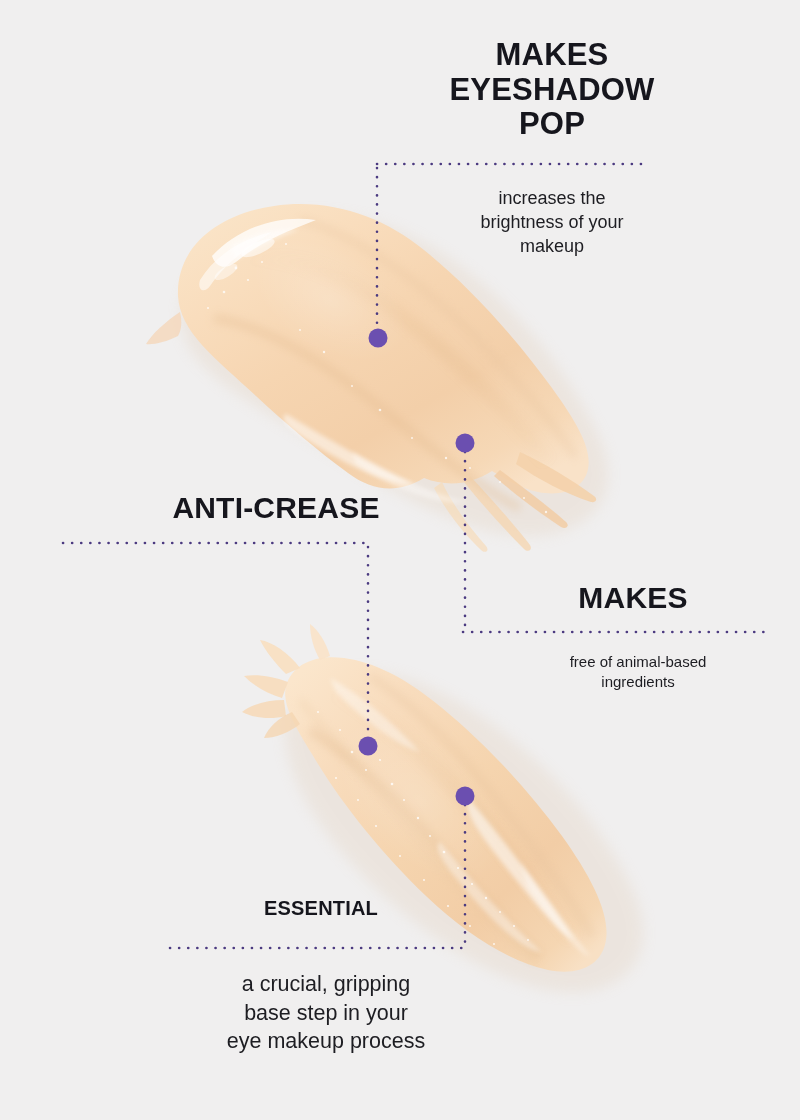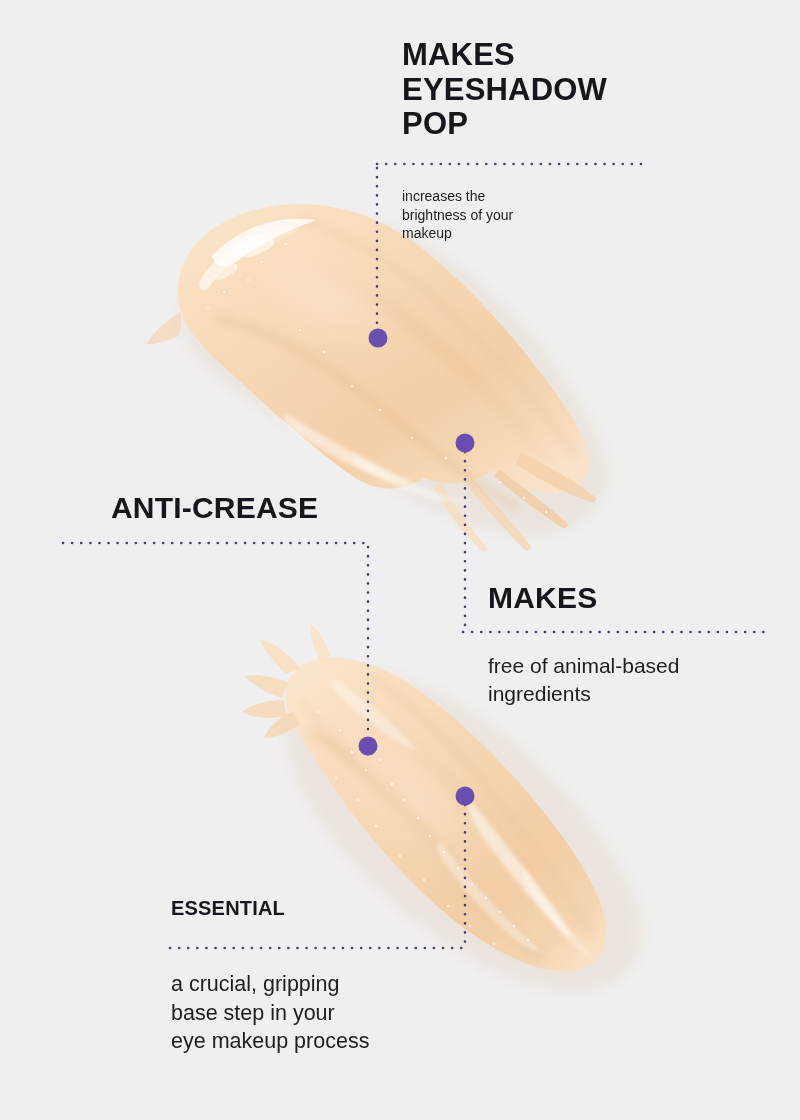--- a/index.html
+++ b/index.html
@@ -19,21 +19,21 @@
   }
 
   
   .smear-layer {
     position: absolute;
     inset: 0;
     pointer-events: none;
   }
 
   
-  .callout { position: absolute; }
+  .callout { position: absolute; text-align: center; }
 
   .callout-title {
     font-weight: 700;
     color: #16161d;
     letter-spacing: 0.2px;
     line-height: 1.12;
     margin: 0;
     white-space: pre-line;
   }
   .callout-body {
@@ -42,23 +42,23 @@
     margin: 0;
     white-space: pre-line;
     font-weight: 400;
   }
 
   .t-makes   { font-size: 31px; }
   .t-anti    { font-size: 30px; }
   .t-vegan   { font-size: 30px; }
   .t-essent  { font-size: 20px; }
 
-  .b-makes   { font-size: 14px; }
+  .b-makes   { font-size: 18px; }
   .b-anti    { font-size: 21.5px; }
-  .b-vegan   { font-size: 21px; }
+  .b-vegan   { font-size: 15px; }
   .b-essent  { font-size: 21.5px; }
 
   
   .connectors {
     position: absolute;
     inset: 0;
     pointer-events: none;
   }
 
   .dot-hit {

